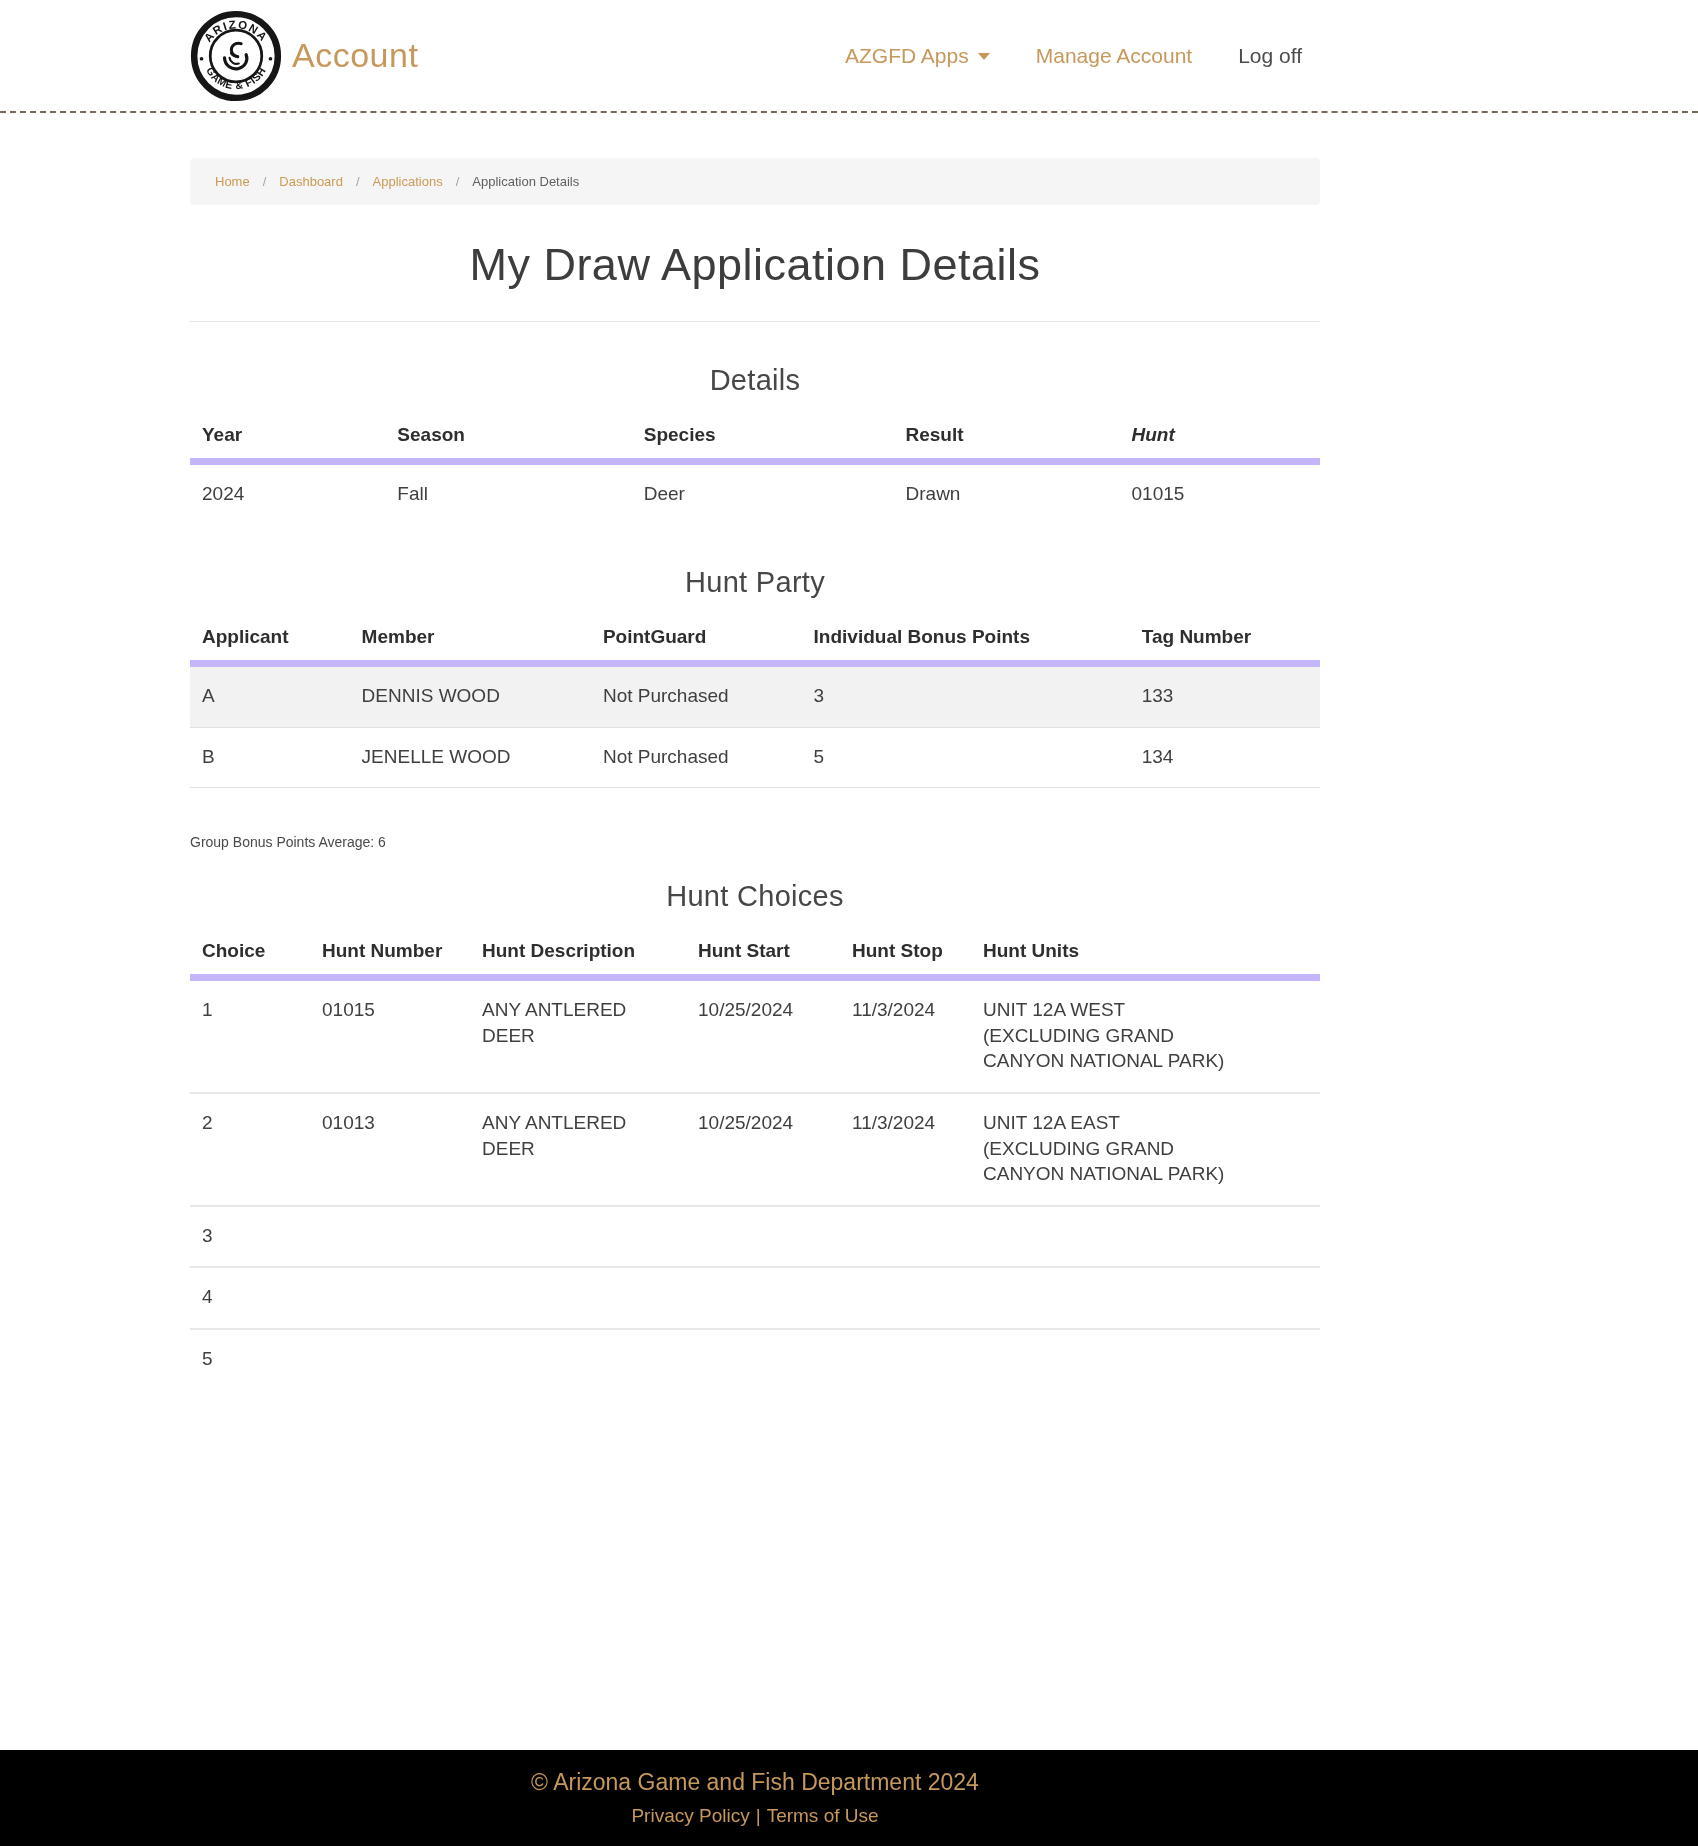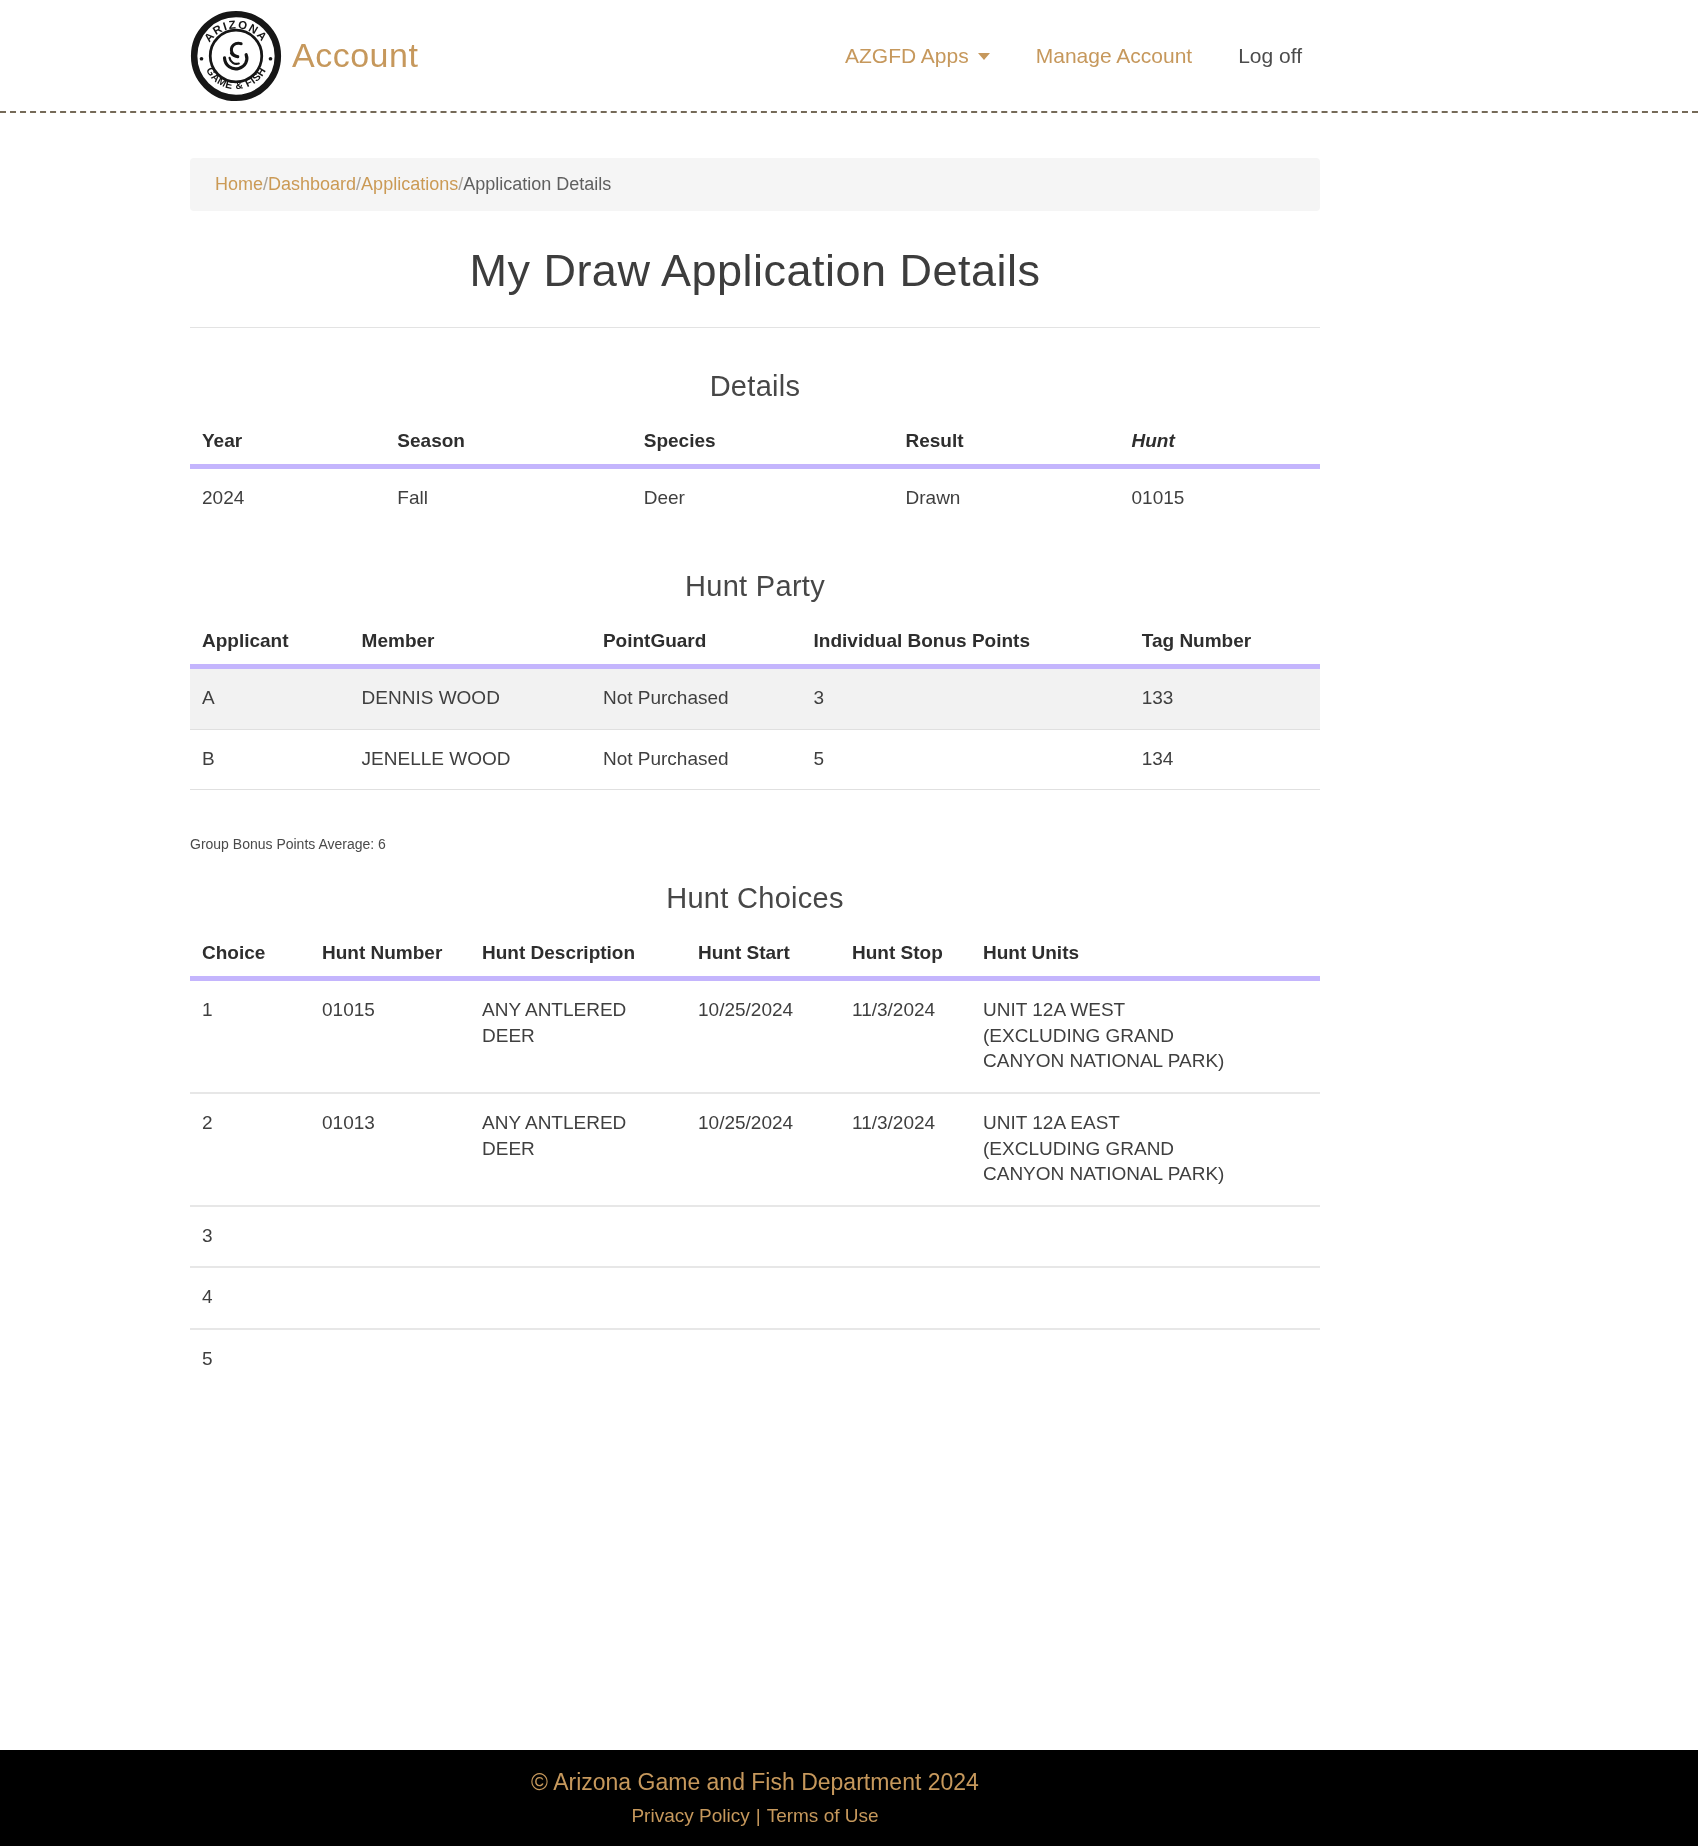--- a/index.html
+++ b/index.html
@@ -62,23 +62,24 @@
     width: 1130px;
     box-sizing: border-box;
     padding-top: 45px;
     min-height: 1637px;
   }
 
   .breadcrumb {
     background: #f5f5f5;
     border-radius: 4px;
     padding: 16px 25px;
-    font-size: 18px;
+    font-size: 13px;
     display: flex;
     align-items: flex-start;
+    gap: 13px;
     box-sizing: border-box;
   }
   .crumb-link { color: #cb9a55; cursor: pointer; }
   .crumb-sep { color: #a9a39b; }
   .crumb-current { color: #5f5f5f; }
 
   .page-title {
     text-align: center;
     font-size: 45px;
     font-weight: 400;
@@ -105,21 +106,21 @@
     width: 100%;
     border-collapse: collapse;
     table-layout: fixed;
     font-size: 19px;
   }
   th {
     text-align: left;
     font-weight: 700;
     color: #2e2e2e;
     padding: 10px 12px;
-    border-bottom: 5px solid #c4b5fd;
+    border-bottom: 7px solid #c4b5fd;
     vertical-align: bottom;
     line-height: 1.3;
   }
   td {
     padding: 16px 12px 18px 12px;
     color: #3f3f3f;
     vertical-align: top;
     line-height: 1.35;
     overflow-wrap: break-word;
   }

